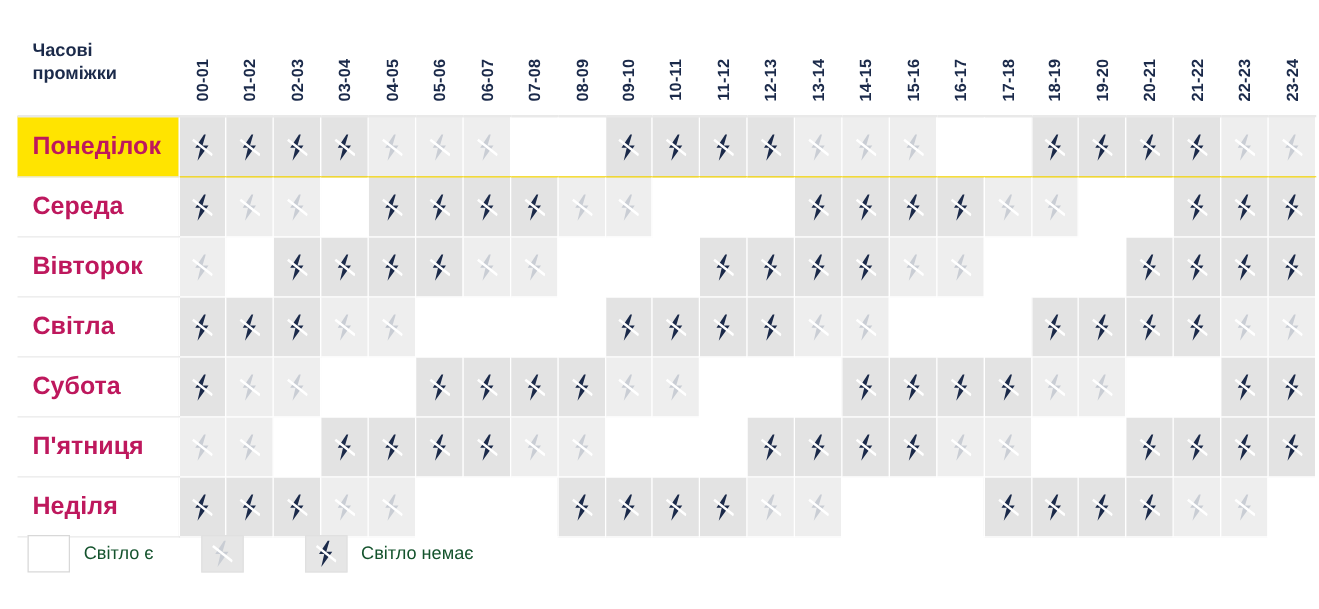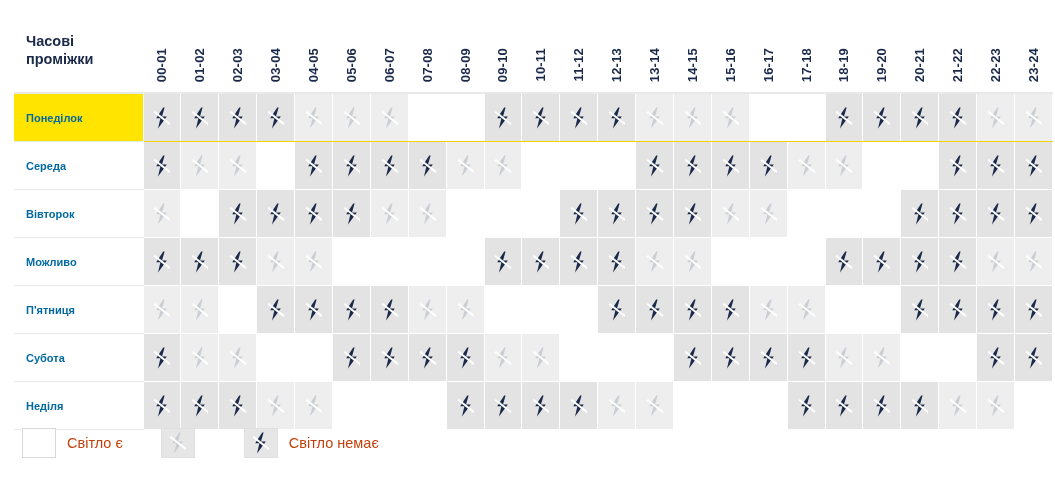--- a/index.html
+++ b/index.html
@@ -67,25 +67,25 @@
     display: inline-block;
     white-space: nowrap;
   }
   
   td.day {
     width: 117px;
     height: 47px;
     vertical-align: middle;
     padding-left: 12px !important;
     font-weight: bold;
-    font-size: 11px;
+    font-size: 20px;
     background: #ffffff;
     border: none !important;
     border-bottom: 1px solid #e9e9e9 !important;
-    color: #0369a1;
+    color: #be185d;
   }
   td.day.today {
     background: #ffe400;
   }
   tr.row-today td.cell {
     border-top: 1px solid #f2d200;
     border-bottom: 1px solid #f2d200;
   }
   td.cell {
     height: 47px;
@@ -125,21 +125,21 @@
     display: flex;
     align-items: center;
     justify-content: center;
     margin-right: 11px;
     box-sizing: border-box;
   }
   .legend-swatch.maybe { background: #e6e6e6; border-color: #e0e0e0; }
   .legend-swatch.off { background: #e6e6e6; border-color: #e0e0e0; }
   .legend-label {
     font-size: 14.5px;
-    color: #c2410c;
+    color: #14532d;
   }
 </style>
 </head>
 <body>
 
 <div class="wrap">
   <table class="schedule">
     <thead>
       <tr>
         <th class="hdr-corner">
@@ -415,94 +415,172 @@
           <td class="cell s2"><span class="bolt"><svg width="17" height="22" viewBox="0 0 17 22" xmlns="http://www.w3.org/2000/svg">
                 <path d="M10.2 0.5 L3.2 11.2 L7.4 11.2 L5.0 21.5 L13.8 9.4 L9.0 9.4 L11.6 0.5 Z" fill="#1b2a4a"></path>
                 <rect x="-1" y="9.6" width="20" height="2.0" transform="rotate(38 8.5 11)" fill="#ffffff"></rect>
               </svg></span></td>
           <td class="cell s2"><span class="bolt"><svg width="17" height="22" viewBox="0 0 17 22" xmlns="http://www.w3.org/2000/svg">
                 <path d="M10.2 0.5 L3.2 11.2 L7.4 11.2 L5.0 21.5 L13.8 9.4 L9.0 9.4 L11.6 0.5 Z" fill="#1b2a4a"></path>
                 <rect x="-1" y="9.6" width="20" height="2.0" transform="rotate(38 8.5 11)" fill="#ffffff"></rect>
               </svg></span></td>
         </tr>
         <tr>
-          <td class="day">Можливо</td>
-          <td class="cell s2"><span class="bolt"><svg width="17" height="22" viewBox="0 0 17 22" xmlns="http://www.w3.org/2000/svg">
-                <path d="M10.2 0.5 L3.2 11.2 L7.4 11.2 L5.0 21.5 L13.8 9.4 L9.0 9.4 L11.6 0.5 Z" fill="#1b2a4a"></path>
-                <rect x="-1" y="9.6" width="20" height="2.0" transform="rotate(38 8.5 11)" fill="#ffffff"></rect>
-              </svg></span></td>
-          <td class="cell s2"><span class="bolt"><svg width="17" height="22" viewBox="0 0 17 22" xmlns="http://www.w3.org/2000/svg">
-                <path d="M10.2 0.5 L3.2 11.2 L7.4 11.2 L5.0 21.5 L13.8 9.4 L9.0 9.4 L11.6 0.5 Z" fill="#1b2a4a"></path>
-                <rect x="-1" y="9.6" width="20" height="2.0" transform="rotate(38 8.5 11)" fill="#ffffff"></rect>
-              </svg></span></td>
-          <td class="cell s2"><span class="bolt"><svg width="17" height="22" viewBox="0 0 17 22" xmlns="http://www.w3.org/2000/svg">
-                <path d="M10.2 0.5 L3.2 11.2 L7.4 11.2 L5.0 21.5 L13.8 9.4 L9.0 9.4 L11.6 0.5 Z" fill="#1b2a4a"></path>
-                <rect x="-1" y="9.6" width="20" height="2.0" transform="rotate(38 8.5 11)" fill="#ffffff"></rect>
-              </svg></span></td>
-          <td class="cell s1"><span class="bolt"><svg width="17" height="22" viewBox="0 0 17 22" xmlns="http://www.w3.org/2000/svg">
-                <path d="M10.2 0.5 L3.2 11.2 L7.4 11.2 L5.0 21.5 L13.8 9.4 L9.0 9.4 L11.6 0.5 Z" fill="#c9cdd4"></path>
-                <rect x="-1" y="9.6" width="20" height="2.0" transform="rotate(38 8.5 11)" fill="#ffffff"></rect>
-              </svg></span></td>
-          <td class="cell s1"><span class="bolt"><svg width="17" height="22" viewBox="0 0 17 22" xmlns="http://www.w3.org/2000/svg">
-                <path d="M10.2 0.5 L3.2 11.2 L7.4 11.2 L5.0 21.5 L13.8 9.4 L9.0 9.4 L11.6 0.5 Z" fill="#c9cdd4"></path>
-                <rect x="-1" y="9.6" width="20" height="2.0" transform="rotate(38 8.5 11)" fill="#ffffff"></rect>
-              </svg></span></td>
-          <td class="cell s0"></td>
-          <td class="cell s0"></td>
-          <td class="cell s0"></td>
-          <td class="cell s0"></td>
-          <td class="cell s2"><span class="bolt"><svg width="17" height="22" viewBox="0 0 17 22" xmlns="http://www.w3.org/2000/svg">
-                <path d="M10.2 0.5 L3.2 11.2 L7.4 11.2 L5.0 21.5 L13.8 9.4 L9.0 9.4 L11.6 0.5 Z" fill="#1b2a4a"></path>
-                <rect x="-1" y="9.6" width="20" height="2.0" transform="rotate(38 8.5 11)" fill="#ffffff"></rect>
-              </svg></span></td>
-          <td class="cell s2"><span class="bolt"><svg width="17" height="22" viewBox="0 0 17 22" xmlns="http://www.w3.org/2000/svg">
-                <path d="M10.2 0.5 L3.2 11.2 L7.4 11.2 L5.0 21.5 L13.8 9.4 L9.0 9.4 L11.6 0.5 Z" fill="#1b2a4a"></path>
-                <rect x="-1" y="9.6" width="20" height="2.0" transform="rotate(38 8.5 11)" fill="#ffffff"></rect>
-              </svg></span></td>
-          <td class="cell s2"><span class="bolt"><svg width="17" height="22" viewBox="0 0 17 22" xmlns="http://www.w3.org/2000/svg">
-                <path d="M10.2 0.5 L3.2 11.2 L7.4 11.2 L5.0 21.5 L13.8 9.4 L9.0 9.4 L11.6 0.5 Z" fill="#1b2a4a"></path>
-                <rect x="-1" y="9.6" width="20" height="2.0" transform="rotate(38 8.5 11)" fill="#ffffff"></rect>
-              </svg></span></td>
-          <td class="cell s2"><span class="bolt"><svg width="17" height="22" viewBox="0 0 17 22" xmlns="http://www.w3.org/2000/svg">
-                <path d="M10.2 0.5 L3.2 11.2 L7.4 11.2 L5.0 21.5 L13.8 9.4 L9.0 9.4 L11.6 0.5 Z" fill="#1b2a4a"></path>
-                <rect x="-1" y="9.6" width="20" height="2.0" transform="rotate(38 8.5 11)" fill="#ffffff"></rect>
-              </svg></span></td>
-          <td class="cell s1"><span class="bolt"><svg width="17" height="22" viewBox="0 0 17 22" xmlns="http://www.w3.org/2000/svg">
-                <path d="M10.2 0.5 L3.2 11.2 L7.4 11.2 L5.0 21.5 L13.8 9.4 L9.0 9.4 L11.6 0.5 Z" fill="#c9cdd4"></path>
-                <rect x="-1" y="9.6" width="20" height="2.0" transform="rotate(38 8.5 11)" fill="#ffffff"></rect>
-              </svg></span></td>
-          <td class="cell s1"><span class="bolt"><svg width="17" height="22" viewBox="0 0 17 22" xmlns="http://www.w3.org/2000/svg">
-                <path d="M10.2 0.5 L3.2 11.2 L7.4 11.2 L5.0 21.5 L13.8 9.4 L9.0 9.4 L11.6 0.5 Z" fill="#c9cdd4"></path>
-                <rect x="-1" y="9.6" width="20" height="2.0" transform="rotate(38 8.5 11)" fill="#ffffff"></rect>
-              </svg></span></td>
-          <td class="cell s0"></td>
-          <td class="cell s0"></td>
-          <td class="cell s0"></td>
-          <td class="cell s2"><span class="bolt"><svg width="17" height="22" viewBox="0 0 17 22" xmlns="http://www.w3.org/2000/svg">
-                <path d="M10.2 0.5 L3.2 11.2 L7.4 11.2 L5.0 21.5 L13.8 9.4 L9.0 9.4 L11.6 0.5 Z" fill="#1b2a4a"></path>
-                <rect x="-1" y="9.6" width="20" height="2.0" transform="rotate(38 8.5 11)" fill="#ffffff"></rect>
-              </svg></span></td>
-          <td class="cell s2"><span class="bolt"><svg width="17" height="22" viewBox="0 0 17 22" xmlns="http://www.w3.org/2000/svg">
-                <path d="M10.2 0.5 L3.2 11.2 L7.4 11.2 L5.0 21.5 L13.8 9.4 L9.0 9.4 L11.6 0.5 Z" fill="#1b2a4a"></path>
-                <rect x="-1" y="9.6" width="20" height="2.0" transform="rotate(38 8.5 11)" fill="#ffffff"></rect>
-              </svg></span></td>
-          <td class="cell s2"><span class="bolt"><svg width="17" height="22" viewBox="0 0 17 22" xmlns="http://www.w3.org/2000/svg">
-                <path d="M10.2 0.5 L3.2 11.2 L7.4 11.2 L5.0 21.5 L13.8 9.4 L9.0 9.4 L11.6 0.5 Z" fill="#1b2a4a"></path>
-                <rect x="-1" y="9.6" width="20" height="2.0" transform="rotate(38 8.5 11)" fill="#ffffff"></rect>
-              </svg></span></td>
-          <td class="cell s2"><span class="bolt"><svg width="17" height="22" viewBox="0 0 17 22" xmlns="http://www.w3.org/2000/svg">
-                <path d="M10.2 0.5 L3.2 11.2 L7.4 11.2 L5.0 21.5 L13.8 9.4 L9.0 9.4 L11.6 0.5 Z" fill="#1b2a4a"></path>
-                <rect x="-1" y="9.6" width="20" height="2.0" transform="rotate(38 8.5 11)" fill="#ffffff"></rect>
-              </svg></span></td>
-          <td class="cell s1"><span class="bolt"><svg width="17" height="22" viewBox="0 0 17 22" xmlns="http://www.w3.org/2000/svg">
-                <path d="M10.2 0.5 L3.2 11.2 L7.4 11.2 L5.0 21.5 L13.8 9.4 L9.0 9.4 L11.6 0.5 Z" fill="#c9cdd4"></path>
-                <rect x="-1" y="9.6" width="20" height="2.0" transform="rotate(38 8.5 11)" fill="#ffffff"></rect>
-              </svg></span></td>
-          <td class="cell s1"><span class="bolt"><svg width="17" height="22" viewBox="0 0 17 22" xmlns="http://www.w3.org/2000/svg">
-                <path d="M10.2 0.5 L3.2 11.2 L7.4 11.2 L5.0 21.5 L13.8 9.4 L9.0 9.4 L11.6 0.5 Z" fill="#c9cdd4"></path>
+          <td class="day">Світла</td>
+          <td class="cell s2"><span class="bolt"><svg width="17" height="22" viewBox="0 0 17 22" xmlns="http://www.w3.org/2000/svg">
+                <path d="M10.2 0.5 L3.2 11.2 L7.4 11.2 L5.0 21.5 L13.8 9.4 L9.0 9.4 L11.6 0.5 Z" fill="#1b2a4a"></path>
+                <rect x="-1" y="9.6" width="20" height="2.0" transform="rotate(38 8.5 11)" fill="#ffffff"></rect>
+              </svg></span></td>
+          <td class="cell s2"><span class="bolt"><svg width="17" height="22" viewBox="0 0 17 22" xmlns="http://www.w3.org/2000/svg">
+                <path d="M10.2 0.5 L3.2 11.2 L7.4 11.2 L5.0 21.5 L13.8 9.4 L9.0 9.4 L11.6 0.5 Z" fill="#1b2a4a"></path>
+                <rect x="-1" y="9.6" width="20" height="2.0" transform="rotate(38 8.5 11)" fill="#ffffff"></rect>
+              </svg></span></td>
+          <td class="cell s2"><span class="bolt"><svg width="17" height="22" viewBox="0 0 17 22" xmlns="http://www.w3.org/2000/svg">
+                <path d="M10.2 0.5 L3.2 11.2 L7.4 11.2 L5.0 21.5 L13.8 9.4 L9.0 9.4 L11.6 0.5 Z" fill="#1b2a4a"></path>
+                <rect x="-1" y="9.6" width="20" height="2.0" transform="rotate(38 8.5 11)" fill="#ffffff"></rect>
+              </svg></span></td>
+          <td class="cell s1"><span class="bolt"><svg width="17" height="22" viewBox="0 0 17 22" xmlns="http://www.w3.org/2000/svg">
+                <path d="M10.2 0.5 L3.2 11.2 L7.4 11.2 L5.0 21.5 L13.8 9.4 L9.0 9.4 L11.6 0.5 Z" fill="#c9cdd4"></path>
+                <rect x="-1" y="9.6" width="20" height="2.0" transform="rotate(38 8.5 11)" fill="#ffffff"></rect>
+              </svg></span></td>
+          <td class="cell s1"><span class="bolt"><svg width="17" height="22" viewBox="0 0 17 22" xmlns="http://www.w3.org/2000/svg">
+                <path d="M10.2 0.5 L3.2 11.2 L7.4 11.2 L5.0 21.5 L13.8 9.4 L9.0 9.4 L11.6 0.5 Z" fill="#c9cdd4"></path>
+                <rect x="-1" y="9.6" width="20" height="2.0" transform="rotate(38 8.5 11)" fill="#ffffff"></rect>
+              </svg></span></td>
+          <td class="cell s0"></td>
+          <td class="cell s0"></td>
+          <td class="cell s0"></td>
+          <td class="cell s0"></td>
+          <td class="cell s2"><span class="bolt"><svg width="17" height="22" viewBox="0 0 17 22" xmlns="http://www.w3.org/2000/svg">
+                <path d="M10.2 0.5 L3.2 11.2 L7.4 11.2 L5.0 21.5 L13.8 9.4 L9.0 9.4 L11.6 0.5 Z" fill="#1b2a4a"></path>
+                <rect x="-1" y="9.6" width="20" height="2.0" transform="rotate(38 8.5 11)" fill="#ffffff"></rect>
+              </svg></span></td>
+          <td class="cell s2"><span class="bolt"><svg width="17" height="22" viewBox="0 0 17 22" xmlns="http://www.w3.org/2000/svg">
+                <path d="M10.2 0.5 L3.2 11.2 L7.4 11.2 L5.0 21.5 L13.8 9.4 L9.0 9.4 L11.6 0.5 Z" fill="#1b2a4a"></path>
+                <rect x="-1" y="9.6" width="20" height="2.0" transform="rotate(38 8.5 11)" fill="#ffffff"></rect>
+              </svg></span></td>
+          <td class="cell s2"><span class="bolt"><svg width="17" height="22" viewBox="0 0 17 22" xmlns="http://www.w3.org/2000/svg">
+                <path d="M10.2 0.5 L3.2 11.2 L7.4 11.2 L5.0 21.5 L13.8 9.4 L9.0 9.4 L11.6 0.5 Z" fill="#1b2a4a"></path>
+                <rect x="-1" y="9.6" width="20" height="2.0" transform="rotate(38 8.5 11)" fill="#ffffff"></rect>
+              </svg></span></td>
+          <td class="cell s2"><span class="bolt"><svg width="17" height="22" viewBox="0 0 17 22" xmlns="http://www.w3.org/2000/svg">
+                <path d="M10.2 0.5 L3.2 11.2 L7.4 11.2 L5.0 21.5 L13.8 9.4 L9.0 9.4 L11.6 0.5 Z" fill="#1b2a4a"></path>
+                <rect x="-1" y="9.6" width="20" height="2.0" transform="rotate(38 8.5 11)" fill="#ffffff"></rect>
+              </svg></span></td>
+          <td class="cell s1"><span class="bolt"><svg width="17" height="22" viewBox="0 0 17 22" xmlns="http://www.w3.org/2000/svg">
+                <path d="M10.2 0.5 L3.2 11.2 L7.4 11.2 L5.0 21.5 L13.8 9.4 L9.0 9.4 L11.6 0.5 Z" fill="#c9cdd4"></path>
+                <rect x="-1" y="9.6" width="20" height="2.0" transform="rotate(38 8.5 11)" fill="#ffffff"></rect>
+              </svg></span></td>
+          <td class="cell s1"><span class="bolt"><svg width="17" height="22" viewBox="0 0 17 22" xmlns="http://www.w3.org/2000/svg">
+                <path d="M10.2 0.5 L3.2 11.2 L7.4 11.2 L5.0 21.5 L13.8 9.4 L9.0 9.4 L11.6 0.5 Z" fill="#c9cdd4"></path>
+                <rect x="-1" y="9.6" width="20" height="2.0" transform="rotate(38 8.5 11)" fill="#ffffff"></rect>
+              </svg></span></td>
+          <td class="cell s0"></td>
+          <td class="cell s0"></td>
+          <td class="cell s0"></td>
+          <td class="cell s2"><span class="bolt"><svg width="17" height="22" viewBox="0 0 17 22" xmlns="http://www.w3.org/2000/svg">
+                <path d="M10.2 0.5 L3.2 11.2 L7.4 11.2 L5.0 21.5 L13.8 9.4 L9.0 9.4 L11.6 0.5 Z" fill="#1b2a4a"></path>
+                <rect x="-1" y="9.6" width="20" height="2.0" transform="rotate(38 8.5 11)" fill="#ffffff"></rect>
+              </svg></span></td>
+          <td class="cell s2"><span class="bolt"><svg width="17" height="22" viewBox="0 0 17 22" xmlns="http://www.w3.org/2000/svg">
+                <path d="M10.2 0.5 L3.2 11.2 L7.4 11.2 L5.0 21.5 L13.8 9.4 L9.0 9.4 L11.6 0.5 Z" fill="#1b2a4a"></path>
+                <rect x="-1" y="9.6" width="20" height="2.0" transform="rotate(38 8.5 11)" fill="#ffffff"></rect>
+              </svg></span></td>
+          <td class="cell s2"><span class="bolt"><svg width="17" height="22" viewBox="0 0 17 22" xmlns="http://www.w3.org/2000/svg">
+                <path d="M10.2 0.5 L3.2 11.2 L7.4 11.2 L5.0 21.5 L13.8 9.4 L9.0 9.4 L11.6 0.5 Z" fill="#1b2a4a"></path>
+                <rect x="-1" y="9.6" width="20" height="2.0" transform="rotate(38 8.5 11)" fill="#ffffff"></rect>
+              </svg></span></td>
+          <td class="cell s2"><span class="bolt"><svg width="17" height="22" viewBox="0 0 17 22" xmlns="http://www.w3.org/2000/svg">
+                <path d="M10.2 0.5 L3.2 11.2 L7.4 11.2 L5.0 21.5 L13.8 9.4 L9.0 9.4 L11.6 0.5 Z" fill="#1b2a4a"></path>
+                <rect x="-1" y="9.6" width="20" height="2.0" transform="rotate(38 8.5 11)" fill="#ffffff"></rect>
+              </svg></span></td>
+          <td class="cell s1"><span class="bolt"><svg width="17" height="22" viewBox="0 0 17 22" xmlns="http://www.w3.org/2000/svg">
+                <path d="M10.2 0.5 L3.2 11.2 L7.4 11.2 L5.0 21.5 L13.8 9.4 L9.0 9.4 L11.6 0.5 Z" fill="#c9cdd4"></path>
+                <rect x="-1" y="9.6" width="20" height="2.0" transform="rotate(38 8.5 11)" fill="#ffffff"></rect>
+              </svg></span></td>
+          <td class="cell s1"><span class="bolt"><svg width="17" height="22" viewBox="0 0 17 22" xmlns="http://www.w3.org/2000/svg">
+                <path d="M10.2 0.5 L3.2 11.2 L7.4 11.2 L5.0 21.5 L13.8 9.4 L9.0 9.4 L11.6 0.5 Z" fill="#c9cdd4"></path>
+                <rect x="-1" y="9.6" width="20" height="2.0" transform="rotate(38 8.5 11)" fill="#ffffff"></rect>
+              </svg></span></td>
+        </tr>
+        <tr>
+          <td class="day">Субота</td>
+          <td class="cell s2"><span class="bolt"><svg width="17" height="22" viewBox="0 0 17 22" xmlns="http://www.w3.org/2000/svg">
+                <path d="M10.2 0.5 L3.2 11.2 L7.4 11.2 L5.0 21.5 L13.8 9.4 L9.0 9.4 L11.6 0.5 Z" fill="#1b2a4a"></path>
+                <rect x="-1" y="9.6" width="20" height="2.0" transform="rotate(38 8.5 11)" fill="#ffffff"></rect>
+              </svg></span></td>
+          <td class="cell s1"><span class="bolt"><svg width="17" height="22" viewBox="0 0 17 22" xmlns="http://www.w3.org/2000/svg">
+                <path d="M10.2 0.5 L3.2 11.2 L7.4 11.2 L5.0 21.5 L13.8 9.4 L9.0 9.4 L11.6 0.5 Z" fill="#c9cdd4"></path>
+                <rect x="-1" y="9.6" width="20" height="2.0" transform="rotate(38 8.5 11)" fill="#ffffff"></rect>
+              </svg></span></td>
+          <td class="cell s1"><span class="bolt"><svg width="17" height="22" viewBox="0 0 17 22" xmlns="http://www.w3.org/2000/svg">
+                <path d="M10.2 0.5 L3.2 11.2 L7.4 11.2 L5.0 21.5 L13.8 9.4 L9.0 9.4 L11.6 0.5 Z" fill="#c9cdd4"></path>
+                <rect x="-1" y="9.6" width="20" height="2.0" transform="rotate(38 8.5 11)" fill="#ffffff"></rect>
+              </svg></span></td>
+          <td class="cell s0"></td>
+          <td class="cell s0"></td>
+          <td class="cell s2"><span class="bolt"><svg width="17" height="22" viewBox="0 0 17 22" xmlns="http://www.w3.org/2000/svg">
+                <path d="M10.2 0.5 L3.2 11.2 L7.4 11.2 L5.0 21.5 L13.8 9.4 L9.0 9.4 L11.6 0.5 Z" fill="#1b2a4a"></path>
+                <rect x="-1" y="9.6" width="20" height="2.0" transform="rotate(38 8.5 11)" fill="#ffffff"></rect>
+              </svg></span></td>
+          <td class="cell s2"><span class="bolt"><svg width="17" height="22" viewBox="0 0 17 22" xmlns="http://www.w3.org/2000/svg">
+                <path d="M10.2 0.5 L3.2 11.2 L7.4 11.2 L5.0 21.5 L13.8 9.4 L9.0 9.4 L11.6 0.5 Z" fill="#1b2a4a"></path>
+                <rect x="-1" y="9.6" width="20" height="2.0" transform="rotate(38 8.5 11)" fill="#ffffff"></rect>
+              </svg></span></td>
+          <td class="cell s2"><span class="bolt"><svg width="17" height="22" viewBox="0 0 17 22" xmlns="http://www.w3.org/2000/svg">
+                <path d="M10.2 0.5 L3.2 11.2 L7.4 11.2 L5.0 21.5 L13.8 9.4 L9.0 9.4 L11.6 0.5 Z" fill="#1b2a4a"></path>
+                <rect x="-1" y="9.6" width="20" height="2.0" transform="rotate(38 8.5 11)" fill="#ffffff"></rect>
+              </svg></span></td>
+          <td class="cell s2"><span class="bolt"><svg width="17" height="22" viewBox="0 0 17 22" xmlns="http://www.w3.org/2000/svg">
+                <path d="M10.2 0.5 L3.2 11.2 L7.4 11.2 L5.0 21.5 L13.8 9.4 L9.0 9.4 L11.6 0.5 Z" fill="#1b2a4a"></path>
+                <rect x="-1" y="9.6" width="20" height="2.0" transform="rotate(38 8.5 11)" fill="#ffffff"></rect>
+              </svg></span></td>
+          <td class="cell s1"><span class="bolt"><svg width="17" height="22" viewBox="0 0 17 22" xmlns="http://www.w3.org/2000/svg">
+                <path d="M10.2 0.5 L3.2 11.2 L7.4 11.2 L5.0 21.5 L13.8 9.4 L9.0 9.4 L11.6 0.5 Z" fill="#c9cdd4"></path>
+                <rect x="-1" y="9.6" width="20" height="2.0" transform="rotate(38 8.5 11)" fill="#ffffff"></rect>
+              </svg></span></td>
+          <td class="cell s1"><span class="bolt"><svg width="17" height="22" viewBox="0 0 17 22" xmlns="http://www.w3.org/2000/svg">
+                <path d="M10.2 0.5 L3.2 11.2 L7.4 11.2 L5.0 21.5 L13.8 9.4 L9.0 9.4 L11.6 0.5 Z" fill="#c9cdd4"></path>
+                <rect x="-1" y="9.6" width="20" height="2.0" transform="rotate(38 8.5 11)" fill="#ffffff"></rect>
+              </svg></span></td>
+          <td class="cell s0"></td>
+          <td class="cell s0"></td>
+          <td class="cell s0"></td>
+          <td class="cell s2"><span class="bolt"><svg width="17" height="22" viewBox="0 0 17 22" xmlns="http://www.w3.org/2000/svg">
+                <path d="M10.2 0.5 L3.2 11.2 L7.4 11.2 L5.0 21.5 L13.8 9.4 L9.0 9.4 L11.6 0.5 Z" fill="#1b2a4a"></path>
+                <rect x="-1" y="9.6" width="20" height="2.0" transform="rotate(38 8.5 11)" fill="#ffffff"></rect>
+              </svg></span></td>
+          <td class="cell s2"><span class="bolt"><svg width="17" height="22" viewBox="0 0 17 22" xmlns="http://www.w3.org/2000/svg">
+                <path d="M10.2 0.5 L3.2 11.2 L7.4 11.2 L5.0 21.5 L13.8 9.4 L9.0 9.4 L11.6 0.5 Z" fill="#1b2a4a"></path>
+                <rect x="-1" y="9.6" width="20" height="2.0" transform="rotate(38 8.5 11)" fill="#ffffff"></rect>
+              </svg></span></td>
+          <td class="cell s2"><span class="bolt"><svg width="17" height="22" viewBox="0 0 17 22" xmlns="http://www.w3.org/2000/svg">
+                <path d="M10.2 0.5 L3.2 11.2 L7.4 11.2 L5.0 21.5 L13.8 9.4 L9.0 9.4 L11.6 0.5 Z" fill="#1b2a4a"></path>
+                <rect x="-1" y="9.6" width="20" height="2.0" transform="rotate(38 8.5 11)" fill="#ffffff"></rect>
+              </svg></span></td>
+          <td class="cell s2"><span class="bolt"><svg width="17" height="22" viewBox="0 0 17 22" xmlns="http://www.w3.org/2000/svg">
+                <path d="M10.2 0.5 L3.2 11.2 L7.4 11.2 L5.0 21.5 L13.8 9.4 L9.0 9.4 L11.6 0.5 Z" fill="#1b2a4a"></path>
+                <rect x="-1" y="9.6" width="20" height="2.0" transform="rotate(38 8.5 11)" fill="#ffffff"></rect>
+              </svg></span></td>
+          <td class="cell s1"><span class="bolt"><svg width="17" height="22" viewBox="0 0 17 22" xmlns="http://www.w3.org/2000/svg">
+                <path d="M10.2 0.5 L3.2 11.2 L7.4 11.2 L5.0 21.5 L13.8 9.4 L9.0 9.4 L11.6 0.5 Z" fill="#c9cdd4"></path>
+                <rect x="-1" y="9.6" width="20" height="2.0" transform="rotate(38 8.5 11)" fill="#ffffff"></rect>
+              </svg></span></td>
+          <td class="cell s1"><span class="bolt"><svg width="17" height="22" viewBox="0 0 17 22" xmlns="http://www.w3.org/2000/svg">
+                <path d="M10.2 0.5 L3.2 11.2 L7.4 11.2 L5.0 21.5 L13.8 9.4 L9.0 9.4 L11.6 0.5 Z" fill="#c9cdd4"></path>
+                <rect x="-1" y="9.6" width="20" height="2.0" transform="rotate(38 8.5 11)" fill="#ffffff"></rect>
+              </svg></span></td>
+          <td class="cell s0"></td>
+          <td class="cell s0"></td>
+          <td class="cell s2"><span class="bolt"><svg width="17" height="22" viewBox="0 0 17 22" xmlns="http://www.w3.org/2000/svg">
+                <path d="M10.2 0.5 L3.2 11.2 L7.4 11.2 L5.0 21.5 L13.8 9.4 L9.0 9.4 L11.6 0.5 Z" fill="#1b2a4a"></path>
+                <rect x="-1" y="9.6" width="20" height="2.0" transform="rotate(38 8.5 11)" fill="#ffffff"></rect>
+              </svg></span></td>
+          <td class="cell s2"><span class="bolt"><svg width="17" height="22" viewBox="0 0 17 22" xmlns="http://www.w3.org/2000/svg">
+                <path d="M10.2 0.5 L3.2 11.2 L7.4 11.2 L5.0 21.5 L13.8 9.4 L9.0 9.4 L11.6 0.5 Z" fill="#1b2a4a"></path>
                 <rect x="-1" y="9.6" width="20" height="2.0" transform="rotate(38 8.5 11)" fill="#ffffff"></rect>
               </svg></span></td>
         </tr>
         <tr>
           <td class="day">П'ятниця</td>
           <td class="cell s1"><span class="bolt"><svg width="17" height="22" viewBox="0 0 17 22" xmlns="http://www.w3.org/2000/svg">
                 <path d="M10.2 0.5 L3.2 11.2 L7.4 11.2 L5.0 21.5 L13.8 9.4 L9.0 9.4 L11.6 0.5 Z" fill="#c9cdd4"></path>
                 <rect x="-1" y="9.6" width="20" height="2.0" transform="rotate(38 8.5 11)" fill="#ffffff"></rect>
               </svg></span></td>
           <td class="cell s1"><span class="bolt"><svg width="17" height="22" viewBox="0 0 17 22" xmlns="http://www.w3.org/2000/svg">
@@ -564,98 +642,20 @@
           <td class="cell s0"></td>
           <td class="cell s0"></td>
           <td class="cell s2"><span class="bolt"><svg width="17" height="22" viewBox="0 0 17 22" xmlns="http://www.w3.org/2000/svg">
                 <path d="M10.2 0.5 L3.2 11.2 L7.4 11.2 L5.0 21.5 L13.8 9.4 L9.0 9.4 L11.6 0.5 Z" fill="#1b2a4a"></path>
                 <rect x="-1" y="9.6" width="20" height="2.0" transform="rotate(38 8.5 11)" fill="#ffffff"></rect>
               </svg></span></td>
           <td class="cell s2"><span class="bolt"><svg width="17" height="22" viewBox="0 0 17 22" xmlns="http://www.w3.org/2000/svg">
                 <path d="M10.2 0.5 L3.2 11.2 L7.4 11.2 L5.0 21.5 L13.8 9.4 L9.0 9.4 L11.6 0.5 Z" fill="#1b2a4a"></path>
                 <rect x="-1" y="9.6" width="20" height="2.0" transform="rotate(38 8.5 11)" fill="#ffffff"></rect>
               </svg></span></td>
-          <td class="cell s2"><span class="bolt"><svg width="17" height="22" viewBox="0 0 17 22" xmlns="http://www.w3.org/2000/svg">
-                <path d="M10.2 0.5 L3.2 11.2 L7.4 11.2 L5.0 21.5 L13.8 9.4 L9.0 9.4 L11.6 0.5 Z" fill="#1b2a4a"></path>
-                <rect x="-1" y="9.6" width="20" height="2.0" transform="rotate(38 8.5 11)" fill="#ffffff"></rect>
-              </svg></span></td>
-          <td class="cell s2"><span class="bolt"><svg width="17" height="22" viewBox="0 0 17 22" xmlns="http://www.w3.org/2000/svg">
-                <path d="M10.2 0.5 L3.2 11.2 L7.4 11.2 L5.0 21.5 L13.8 9.4 L9.0 9.4 L11.6 0.5 Z" fill="#1b2a4a"></path>
-                <rect x="-1" y="9.6" width="20" height="2.0" transform="rotate(38 8.5 11)" fill="#ffffff"></rect>
-              </svg></span></td>
-        </tr>
-        <tr>
-          <td class="day">Субота</td>
-          <td class="cell s2"><span class="bolt"><svg width="17" height="22" viewBox="0 0 17 22" xmlns="http://www.w3.org/2000/svg">
-                <path d="M10.2 0.5 L3.2 11.2 L7.4 11.2 L5.0 21.5 L13.8 9.4 L9.0 9.4 L11.6 0.5 Z" fill="#1b2a4a"></path>
-                <rect x="-1" y="9.6" width="20" height="2.0" transform="rotate(38 8.5 11)" fill="#ffffff"></rect>
-              </svg></span></td>
-          <td class="cell s1"><span class="bolt"><svg width="17" height="22" viewBox="0 0 17 22" xmlns="http://www.w3.org/2000/svg">
-                <path d="M10.2 0.5 L3.2 11.2 L7.4 11.2 L5.0 21.5 L13.8 9.4 L9.0 9.4 L11.6 0.5 Z" fill="#c9cdd4"></path>
-                <rect x="-1" y="9.6" width="20" height="2.0" transform="rotate(38 8.5 11)" fill="#ffffff"></rect>
-              </svg></span></td>
-          <td class="cell s1"><span class="bolt"><svg width="17" height="22" viewBox="0 0 17 22" xmlns="http://www.w3.org/2000/svg">
-                <path d="M10.2 0.5 L3.2 11.2 L7.4 11.2 L5.0 21.5 L13.8 9.4 L9.0 9.4 L11.6 0.5 Z" fill="#c9cdd4"></path>
-                <rect x="-1" y="9.6" width="20" height="2.0" transform="rotate(38 8.5 11)" fill="#ffffff"></rect>
-              </svg></span></td>
-          <td class="cell s0"></td>
-          <td class="cell s0"></td>
-          <td class="cell s2"><span class="bolt"><svg width="17" height="22" viewBox="0 0 17 22" xmlns="http://www.w3.org/2000/svg">
-                <path d="M10.2 0.5 L3.2 11.2 L7.4 11.2 L5.0 21.5 L13.8 9.4 L9.0 9.4 L11.6 0.5 Z" fill="#1b2a4a"></path>
-                <rect x="-1" y="9.6" width="20" height="2.0" transform="rotate(38 8.5 11)" fill="#ffffff"></rect>
-              </svg></span></td>
-          <td class="cell s2"><span class="bolt"><svg width="17" height="22" viewBox="0 0 17 22" xmlns="http://www.w3.org/2000/svg">
-                <path d="M10.2 0.5 L3.2 11.2 L7.4 11.2 L5.0 21.5 L13.8 9.4 L9.0 9.4 L11.6 0.5 Z" fill="#1b2a4a"></path>
-                <rect x="-1" y="9.6" width="20" height="2.0" transform="rotate(38 8.5 11)" fill="#ffffff"></rect>
-              </svg></span></td>
-          <td class="cell s2"><span class="bolt"><svg width="17" height="22" viewBox="0 0 17 22" xmlns="http://www.w3.org/2000/svg">
-                <path d="M10.2 0.5 L3.2 11.2 L7.4 11.2 L5.0 21.5 L13.8 9.4 L9.0 9.4 L11.6 0.5 Z" fill="#1b2a4a"></path>
-                <rect x="-1" y="9.6" width="20" height="2.0" transform="rotate(38 8.5 11)" fill="#ffffff"></rect>
-              </svg></span></td>
-          <td class="cell s2"><span class="bolt"><svg width="17" height="22" viewBox="0 0 17 22" xmlns="http://www.w3.org/2000/svg">
-                <path d="M10.2 0.5 L3.2 11.2 L7.4 11.2 L5.0 21.5 L13.8 9.4 L9.0 9.4 L11.6 0.5 Z" fill="#1b2a4a"></path>
-                <rect x="-1" y="9.6" width="20" height="2.0" transform="rotate(38 8.5 11)" fill="#ffffff"></rect>
-              </svg></span></td>
-          <td class="cell s1"><span class="bolt"><svg width="17" height="22" viewBox="0 0 17 22" xmlns="http://www.w3.org/2000/svg">
-                <path d="M10.2 0.5 L3.2 11.2 L7.4 11.2 L5.0 21.5 L13.8 9.4 L9.0 9.4 L11.6 0.5 Z" fill="#c9cdd4"></path>
-                <rect x="-1" y="9.6" width="20" height="2.0" transform="rotate(38 8.5 11)" fill="#ffffff"></rect>
-              </svg></span></td>
-          <td class="cell s1"><span class="bolt"><svg width="17" height="22" viewBox="0 0 17 22" xmlns="http://www.w3.org/2000/svg">
-                <path d="M10.2 0.5 L3.2 11.2 L7.4 11.2 L5.0 21.5 L13.8 9.4 L9.0 9.4 L11.6 0.5 Z" fill="#c9cdd4"></path>
-                <rect x="-1" y="9.6" width="20" height="2.0" transform="rotate(38 8.5 11)" fill="#ffffff"></rect>
-              </svg></span></td>
-          <td class="cell s0"></td>
-          <td class="cell s0"></td>
-          <td class="cell s0"></td>
-          <td class="cell s2"><span class="bolt"><svg width="17" height="22" viewBox="0 0 17 22" xmlns="http://www.w3.org/2000/svg">
-                <path d="M10.2 0.5 L3.2 11.2 L7.4 11.2 L5.0 21.5 L13.8 9.4 L9.0 9.4 L11.6 0.5 Z" fill="#1b2a4a"></path>
-                <rect x="-1" y="9.6" width="20" height="2.0" transform="rotate(38 8.5 11)" fill="#ffffff"></rect>
-              </svg></span></td>
-          <td class="cell s2"><span class="bolt"><svg width="17" height="22" viewBox="0 0 17 22" xmlns="http://www.w3.org/2000/svg">
-                <path d="M10.2 0.5 L3.2 11.2 L7.4 11.2 L5.0 21.5 L13.8 9.4 L9.0 9.4 L11.6 0.5 Z" fill="#1b2a4a"></path>
-                <rect x="-1" y="9.6" width="20" height="2.0" transform="rotate(38 8.5 11)" fill="#ffffff"></rect>
-              </svg></span></td>
-          <td class="cell s2"><span class="bolt"><svg width="17" height="22" viewBox="0 0 17 22" xmlns="http://www.w3.org/2000/svg">
-                <path d="M10.2 0.5 L3.2 11.2 L7.4 11.2 L5.0 21.5 L13.8 9.4 L9.0 9.4 L11.6 0.5 Z" fill="#1b2a4a"></path>
-                <rect x="-1" y="9.6" width="20" height="2.0" transform="rotate(38 8.5 11)" fill="#ffffff"></rect>
-              </svg></span></td>
-          <td class="cell s2"><span class="bolt"><svg width="17" height="22" viewBox="0 0 17 22" xmlns="http://www.w3.org/2000/svg">
-                <path d="M10.2 0.5 L3.2 11.2 L7.4 11.2 L5.0 21.5 L13.8 9.4 L9.0 9.4 L11.6 0.5 Z" fill="#1b2a4a"></path>
-                <rect x="-1" y="9.6" width="20" height="2.0" transform="rotate(38 8.5 11)" fill="#ffffff"></rect>
-              </svg></span></td>
-          <td class="cell s1"><span class="bolt"><svg width="17" height="22" viewBox="0 0 17 22" xmlns="http://www.w3.org/2000/svg">
-                <path d="M10.2 0.5 L3.2 11.2 L7.4 11.2 L5.0 21.5 L13.8 9.4 L9.0 9.4 L11.6 0.5 Z" fill="#c9cdd4"></path>
-                <rect x="-1" y="9.6" width="20" height="2.0" transform="rotate(38 8.5 11)" fill="#ffffff"></rect>
-              </svg></span></td>
-          <td class="cell s1"><span class="bolt"><svg width="17" height="22" viewBox="0 0 17 22" xmlns="http://www.w3.org/2000/svg">
-                <path d="M10.2 0.5 L3.2 11.2 L7.4 11.2 L5.0 21.5 L13.8 9.4 L9.0 9.4 L11.6 0.5 Z" fill="#c9cdd4"></path>
-                <rect x="-1" y="9.6" width="20" height="2.0" transform="rotate(38 8.5 11)" fill="#ffffff"></rect>
-              </svg></span></td>
-          <td class="cell s0"></td>
-          <td class="cell s0"></td>
           <td class="cell s2"><span class="bolt"><svg width="17" height="22" viewBox="0 0 17 22" xmlns="http://www.w3.org/2000/svg">
                 <path d="M10.2 0.5 L3.2 11.2 L7.4 11.2 L5.0 21.5 L13.8 9.4 L9.0 9.4 L11.6 0.5 Z" fill="#1b2a4a"></path>
                 <rect x="-1" y="9.6" width="20" height="2.0" transform="rotate(38 8.5 11)" fill="#ffffff"></rect>
               </svg></span></td>
           <td class="cell s2"><span class="bolt"><svg width="17" height="22" viewBox="0 0 17 22" xmlns="http://www.w3.org/2000/svg">
                 <path d="M10.2 0.5 L3.2 11.2 L7.4 11.2 L5.0 21.5 L13.8 9.4 L9.0 9.4 L11.6 0.5 Z" fill="#1b2a4a"></path>
                 <rect x="-1" y="9.6" width="20" height="2.0" transform="rotate(38 8.5 11)" fill="#ffffff"></rect>
               </svg></span></td>
         </tr>
         <tr>

